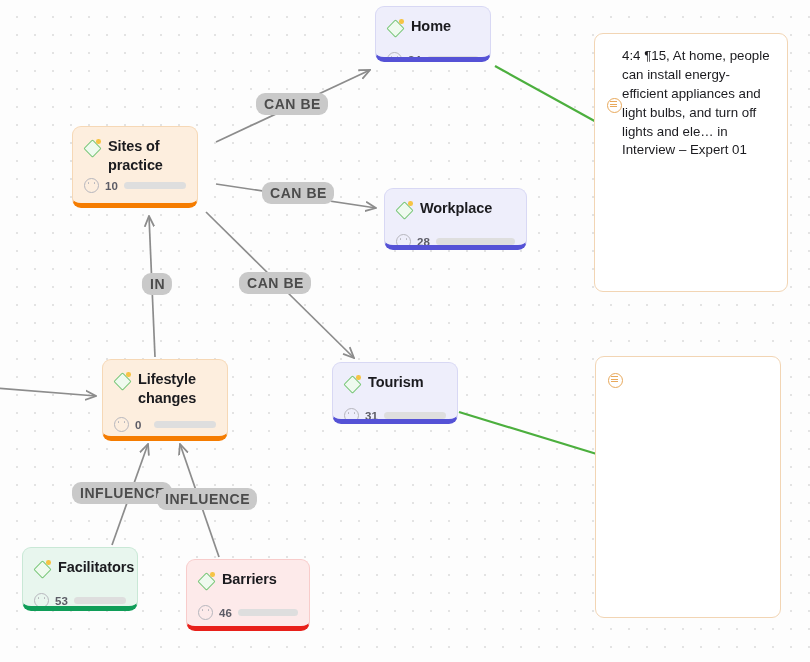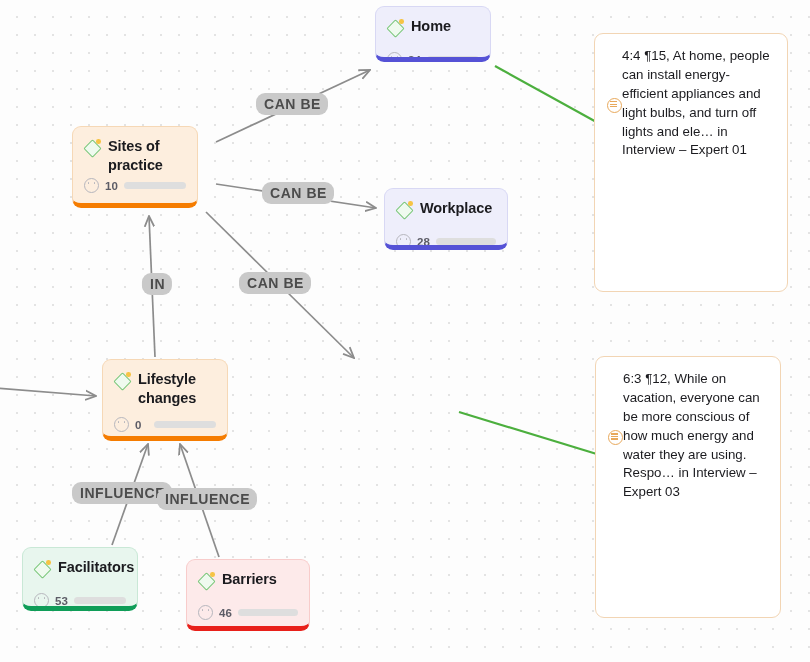--- a/index.html
+++ b/index.html
@@ -231,21 +231,21 @@
     </div>
     <div class="node-foot" style="margin-top:3px;">
       <span class="cnt-icon"></span>
       <span class="cnt-num">10</span>
       <span class="bar-track">
         <span class="bar-fill" style="width:10%; background:#f5901e;"></span>
       </span>
     </div>
   </div>
 
-  <div class="node" style="left:384px; top:188px; width:124px; height:62px;
+  <div class="node" style="left:384px; top:188px; width:143px; height:62px;
               background:#eeeefb; border:1px solid #d8d8f4; border-bottom:5px solid #5552d6;">
     <div class="node-head">
       <span class="diamond-icon">
         <span class="dm"></span>
           <span class="dot"></span>
       </span>
       <span class="node-title">Workplace</span>
     </div>
     <div class="node-foot">
       <span class="cnt-icon"></span>
@@ -268,20 +268,37 @@
     </div>
     <div class="node-foot" style="margin-top:9px;">
       <span class="cnt-icon"></span>
       <span class="cnt-num">0</span>
       <span class="bar-track">
         <span class="bar-fill" style="width:0%; background:#f5901e;"></span>
       </span>
     </div>
   </div>
 
+  <div class="node" style="left:332px; top:362px; width:126px; height:62px;
+              background:#eeeefb; border:1px solid #d8d8f4; border-bottom:5px solid #5552d6;">
+    <div class="node-head">
+      <span class="diamond-icon">
+        <span class="dm"></span>
+          <span class="dot"></span>
+      </span>
+      <span class="node-title">Tourism</span>
+    </div>
+    <div class="node-foot">
+      <span class="cnt-icon"></span>
+      <span class="cnt-num">31</span>
+      <span class="bar-track">
+        <span class="bar-fill" style="width:37%; background:#5552d6;"></span>
+      </span>
+    </div>
+  </div>
 
   <div class="node" style="left:22px; top:547px; width:116px; height:64px;
               background:#e8f6ee; border:1px solid #c9e8d6; border-bottom:5px solid #0f9d58;">
     <div class="node-head">
       <span class="diamond-icon">
         <span class="dm"></span>
           <span class="dot"></span>
       </span>
       <span class="node-title">Facilitators</span>
     </div>
@@ -323,17 +340,16 @@
     </div>
   </div>
 
   <div class="comment" style="left:595px; top:356px; width:186px; height:262px;">
     <div class="comment-inner">
       <span class="memo-icon">
         <i></i>
           <i></i>
           <i></i>
       </span>
-      <span class="comment-text">6:3  ¶12, While on vacation, everyone can be more conscious of how much energy and water they are using. Respo… in Interview – Expert 03</span>
     </div>
   </div>
 
 </div>
 
 </body></html>

